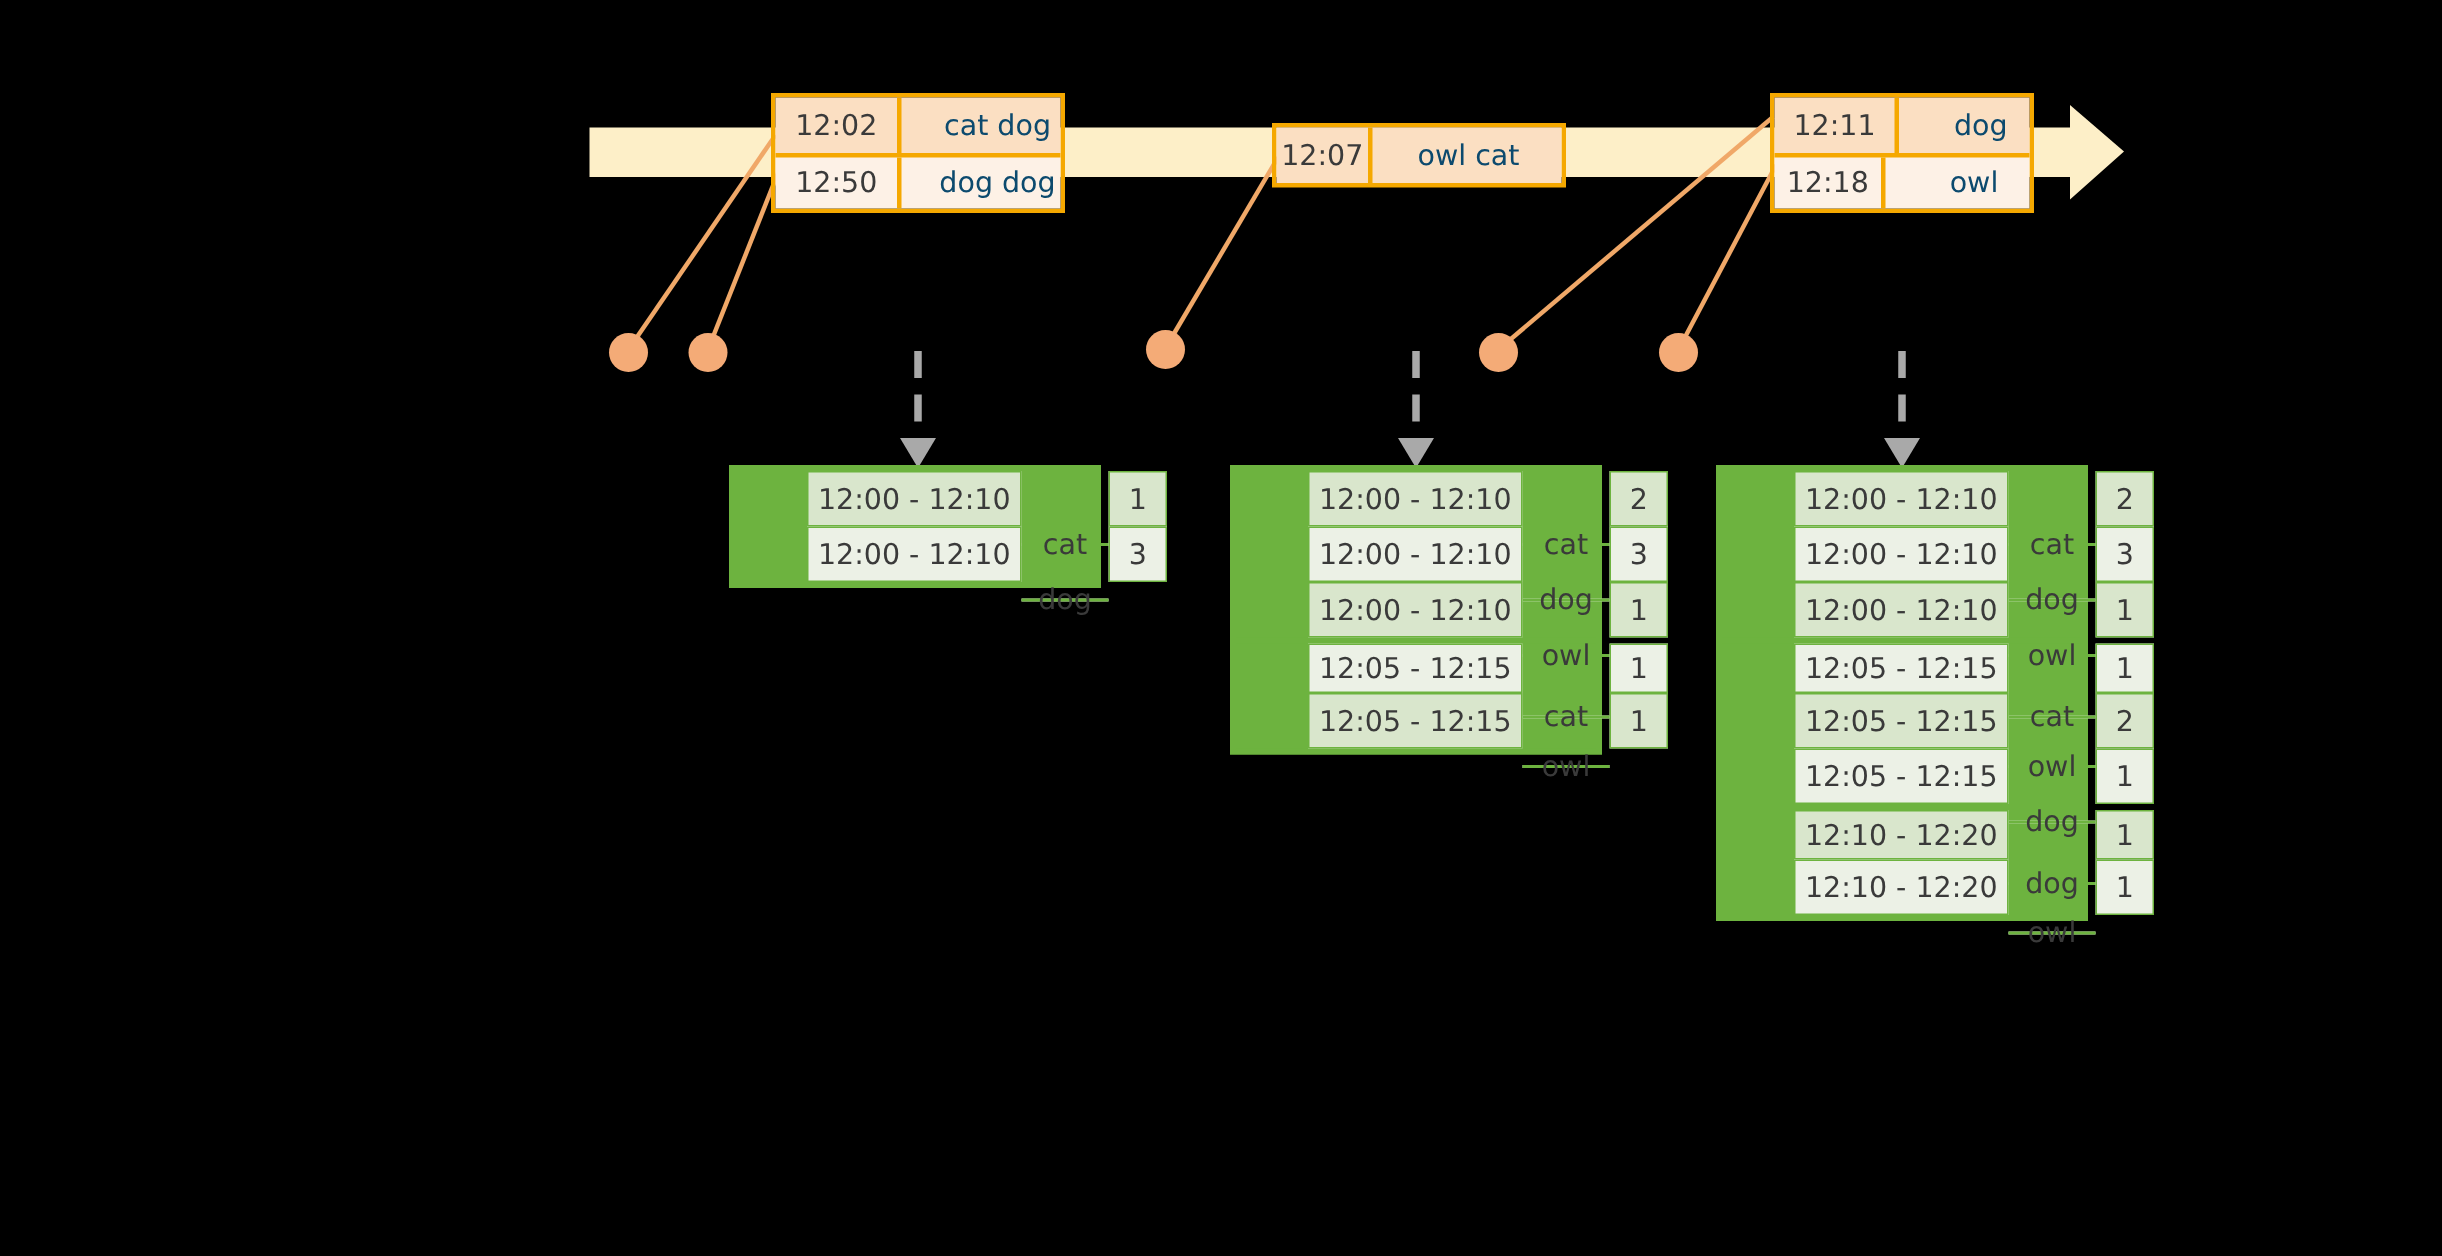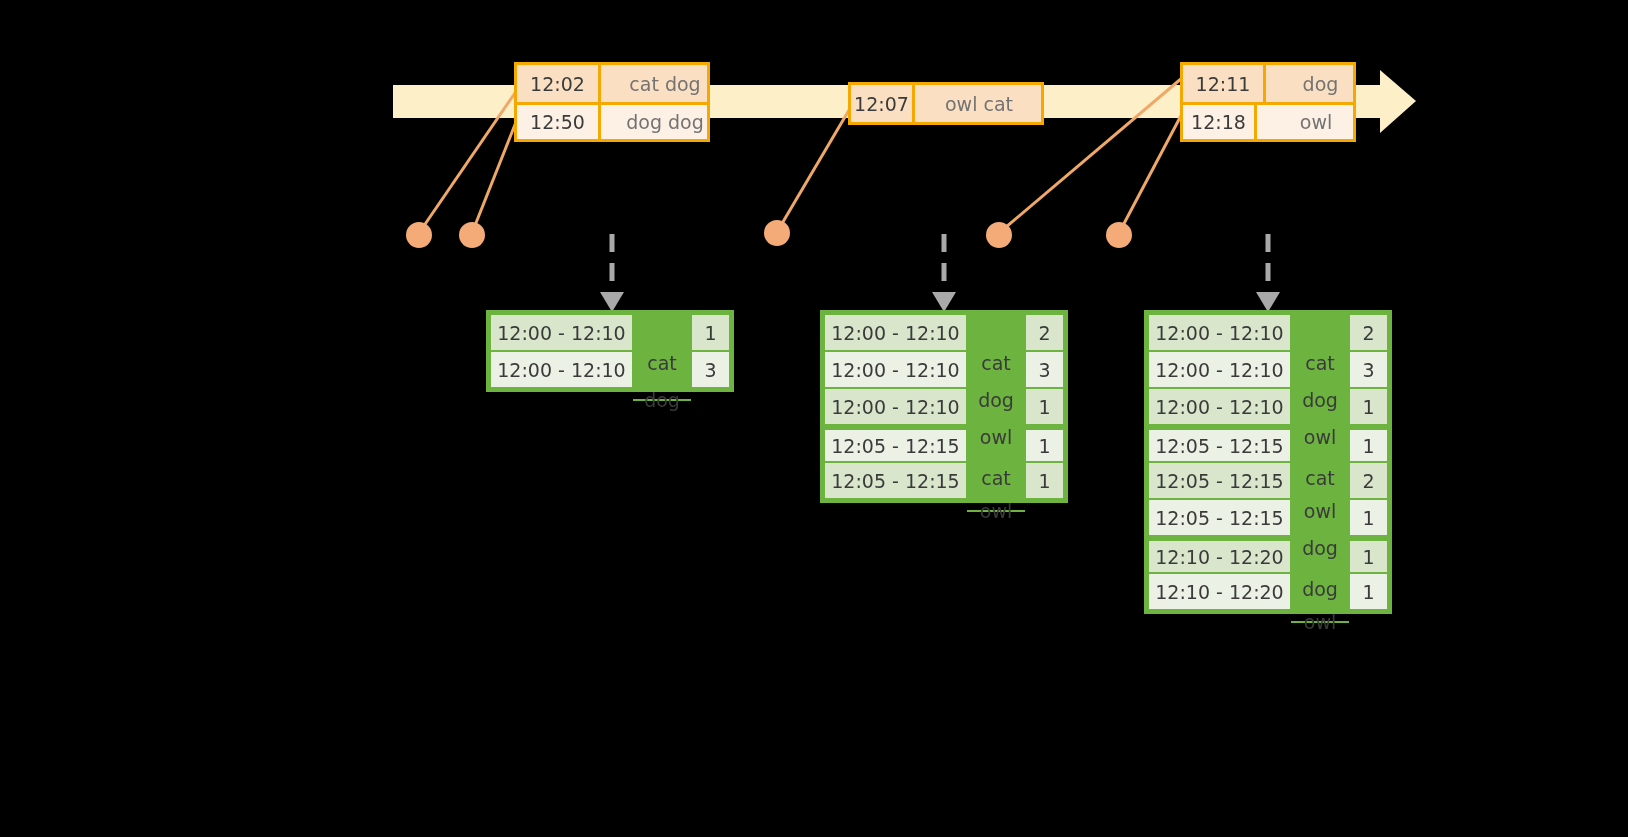--- a/index.html
+++ b/index.html
@@ -10,31 +10,31 @@
 
   
   .evt-box{position:absolute;border:3px solid #F5A800;box-sizing:border-box;}
   .evt-row{display:flex;height:37px;box-sizing:border-box;}
   .evt-row + .evt-row{border-top:3px solid #F5A800;}
   .evt-row.dark{background:#FBDFC2;}
   .evt-row.light{background:#FDF1E6;}
   .evt-time{box-sizing:border-box;display:flex;align-items:center;justify-content:center;
             font-size:19px;color:#3a3a3a;border-right:3px solid #F5A800;}
   .evt-val{box-sizing:border-box;display:flex;align-items:center;justify-content:center;
-           font-size:19px;color:#737373;padding-left:22px;}
+           font-size:19px;color:#0c4a6e;padding-left:22px;}
 
   
   .tbl{position:absolute;border:4px solid #6DB33F;box-sizing:border-box;background:#6DB33F;}
   .trow{display:flex;height:37px;box-sizing:border-box;}
   .trow.dark .cell{background:#D9E6CC;}
   .trow.light .cell{background:#ECF1E6;}
   .trow.sep{border-top:4px solid #6DB33F;}
   .cell{box-sizing:border-box;display:flex;align-items:center;justify-content:center;
         font-size:19px;color:#3a3a3a;border:1px solid #6DB33F;}
-  .c-win{flex:0 0 auto;}
+  .c-win{flex:0 0 auto;margin-left:48px;}
   .c-key{flex:0 0 auto;margin-top:48px;}
   .c-cnt{flex:0 0 auto;}
 </style>
 </head>
 <body>
 
 <div class="stage">
 
   <svg class="layer" viewBox="0 0 1628 837">
 

